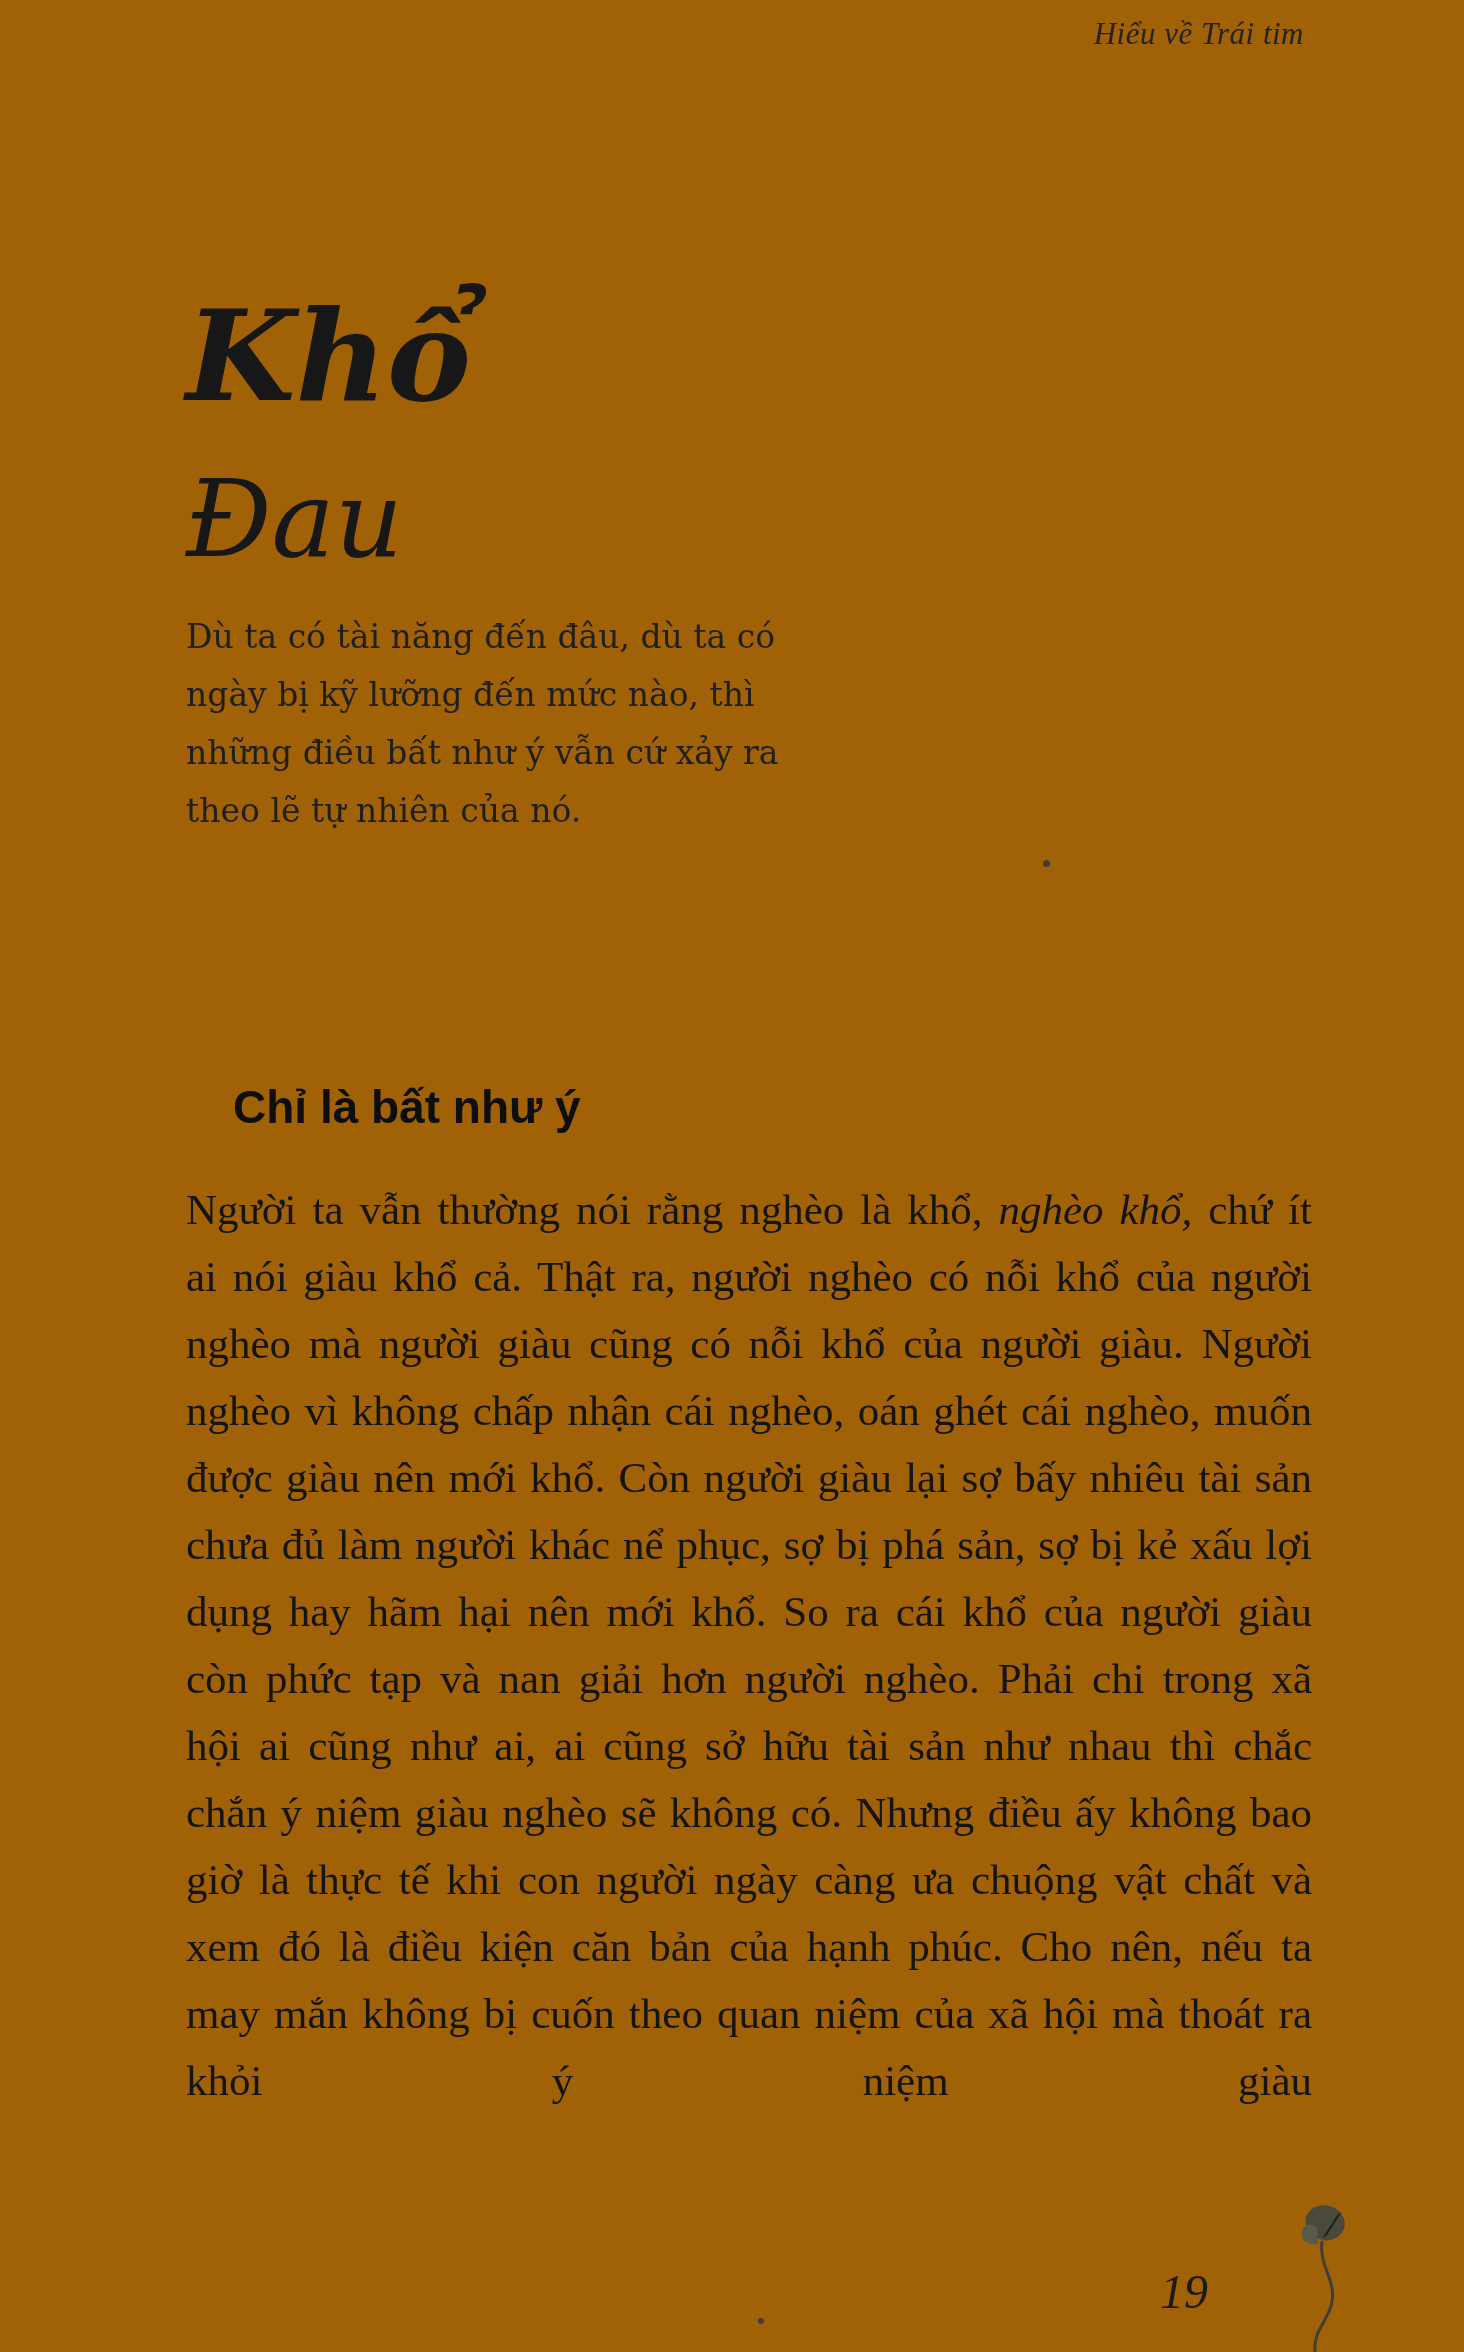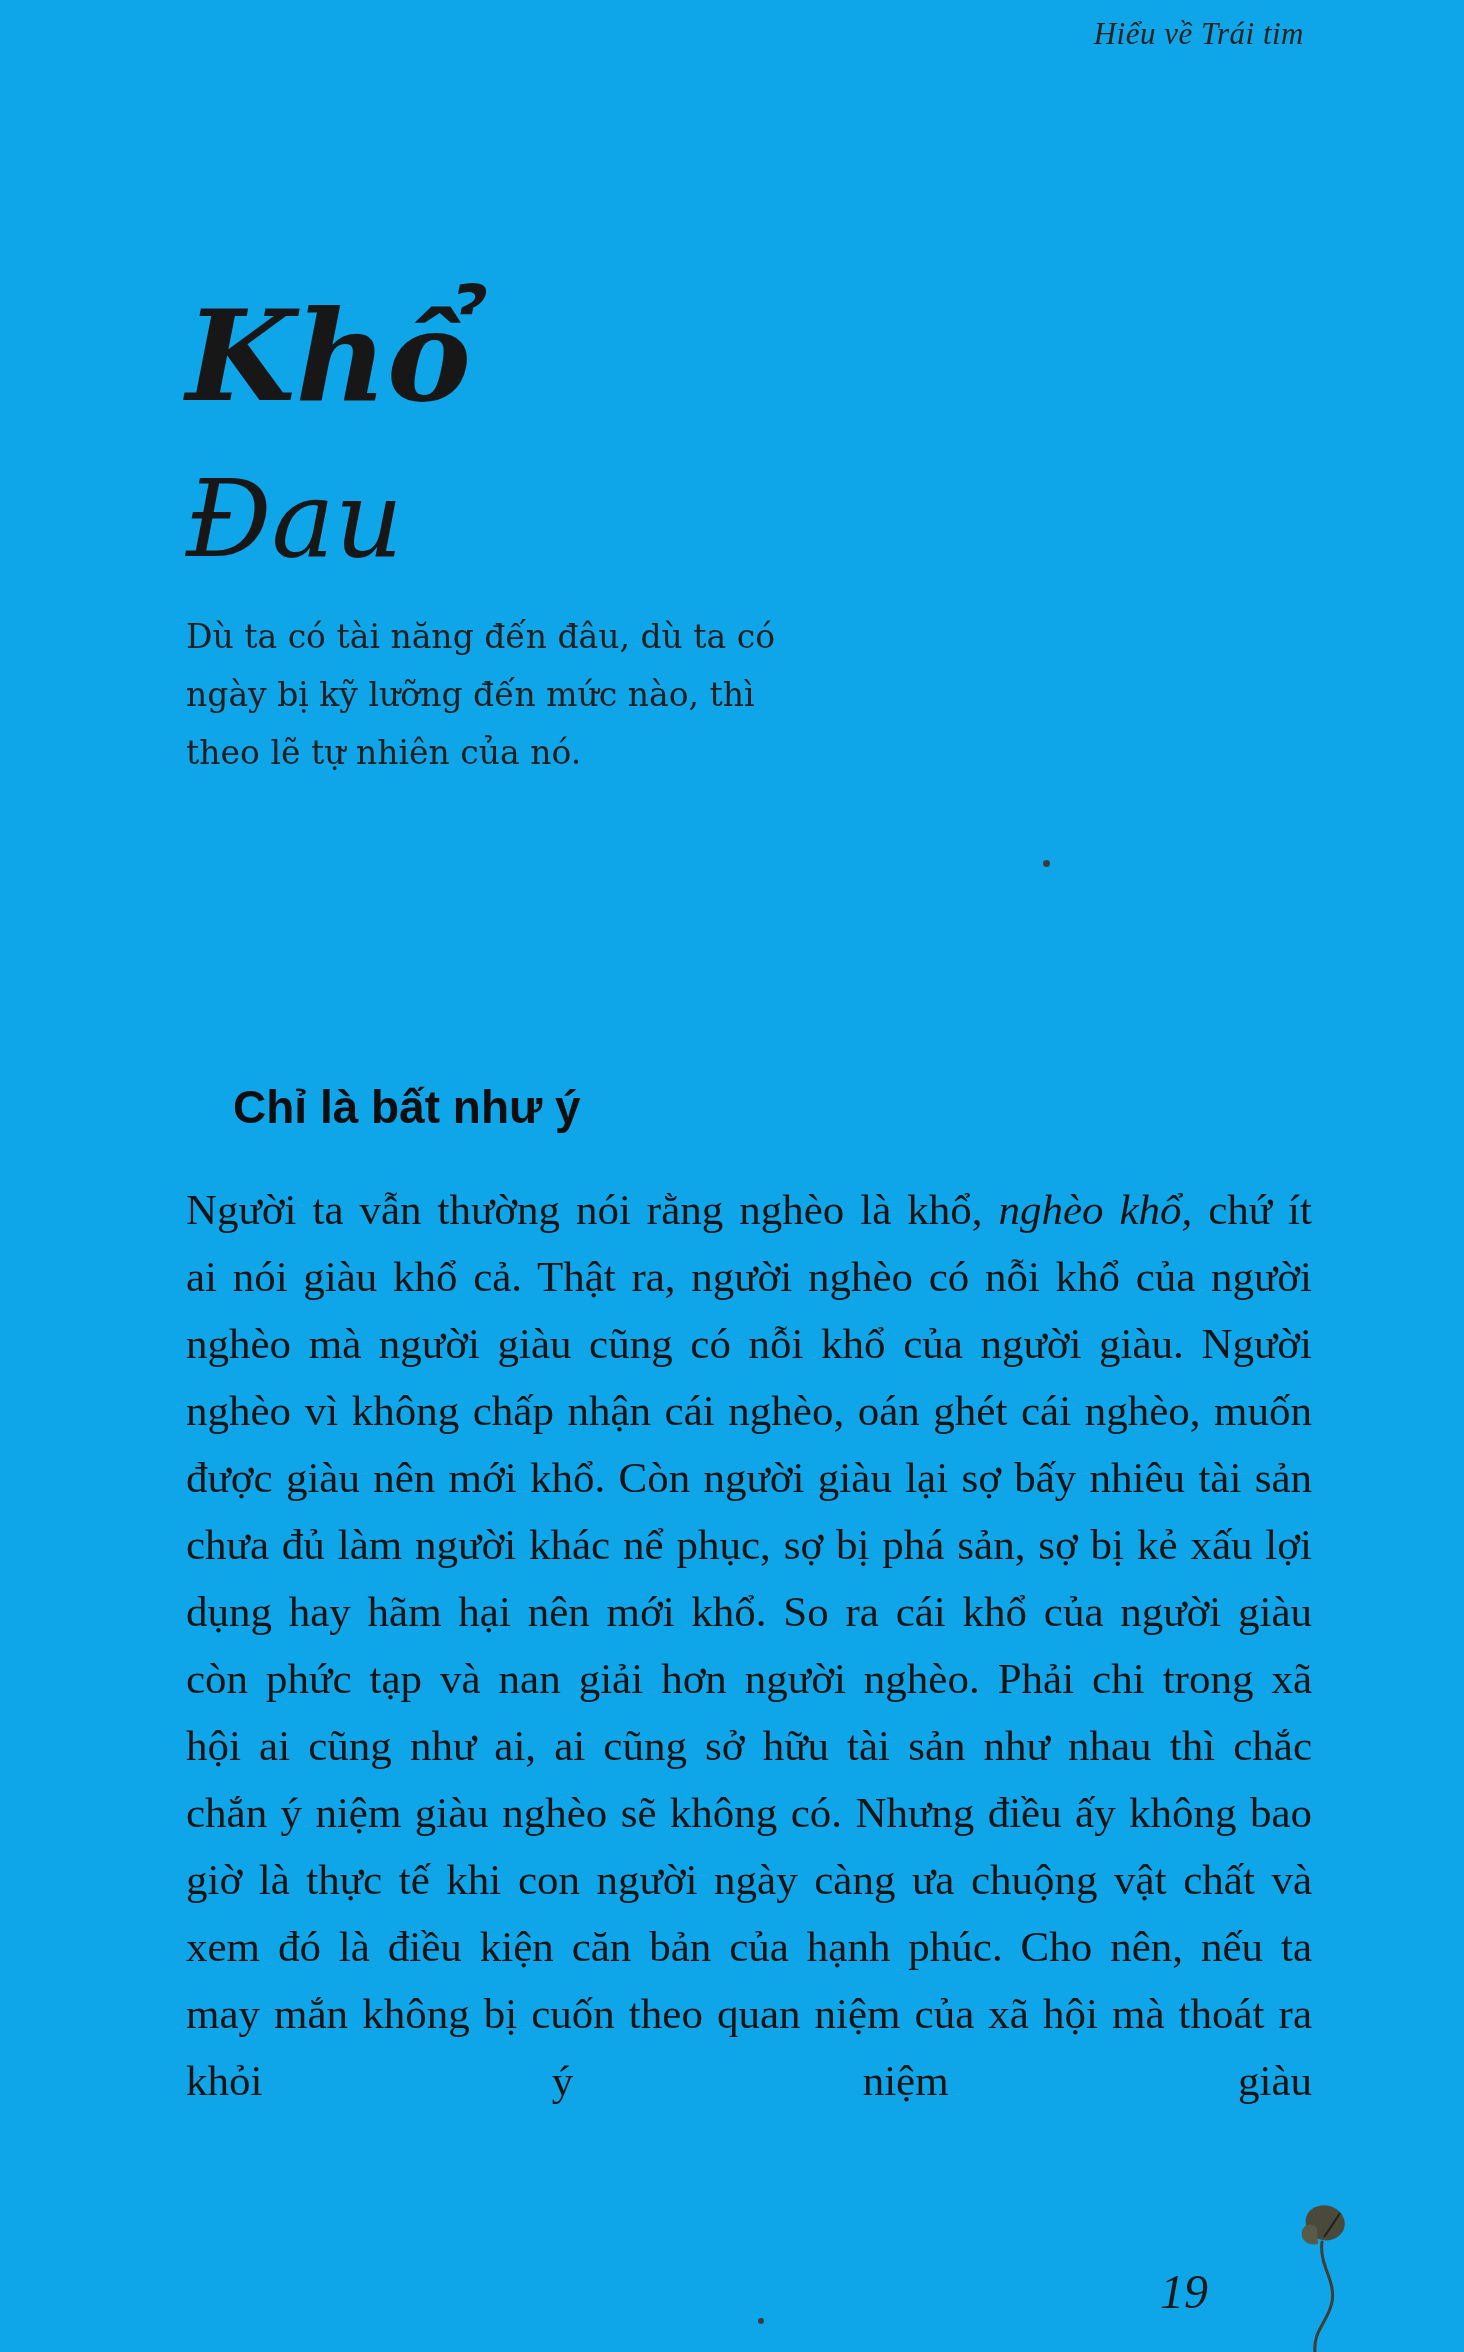--- a/index.html
+++ b/index.html
@@ -1,21 +1,21 @@
 <!DOCTYPE html>
 <html><head>
 <meta charset="utf-8">
 <style>
   * { margin: 0; padding: 0; box-sizing: border-box; }
   html, body { background: #e9e9e9; }
   .page {
     position: relative;
     width: 1464px;
     height: 2352px;
-    background: #0ea5e9;
+    background: #a16207;
     overflow: hidden;
     font-family: "Liberation Serif", "DejaVu Serif", serif;
     color: #1c1c1c;
   }
   .running-header {
     position: absolute;
     top: 16px;
     right: 160px;
     font-style: italic;
     font-size: 31px;
@@ -95,20 +95,21 @@
   <div class="running-header">Hiểu về Trái tim</div>
 
   <div class="chapter-title">
     <div class="title-line1">Khổ</div>
     <div class="title-line2">Đau</div>
   </div>
 
   <div class="epigraph">
     <div class="epigraph-line">Dù ta có tài năng đến đâu, dù ta có</div>
     <div class="epigraph-line">ngày bị kỹ lưỡng đến mức nào, thì</div>
+    <div class="epigraph-line">những điều bất như ý vẫn cứ xảy ra</div>
     <div class="epigraph-line">theo lẽ tự nhiên của nó.</div>
   </div>
 
   <div class="speck speck-1"></div>
 
   <h2 class="section-heading">Chỉ là bất như ý</h2>
 
   <p class="body-text"><span>Người ta vẫn thường nói rằng nghèo là khổ, </span><em>nghèo khổ,</em><span> chứ ít ai nói giàu khổ cả. Thật ra, người nghèo có nỗi khổ của người nghèo mà người giàu cũng có nỗi khổ của người giàu. Người nghèo vì không chấp nhận cái nghèo, oán ghét cái nghèo, muốn được giàu nên mới khổ. Còn người giàu lại sợ bấy nhiêu tài sản chưa đủ làm người khác nể phục, sợ bị phá sản, sợ bị kẻ xấu lợi dụng hay hãm hại nên mới khổ. So ra cái khổ của người giàu còn phức tạp và nan giải hơn người nghèo. Phải chi trong xã hội ai cũng như ai, ai cũng sở hữu tài sản như nhau thì chắc chắn ý niệm giàu nghèo sẽ không có. Nhưng điều ấy không bao giờ là thực tế khi con người ngày càng ưa chuộng vật chất và xem đó là điều kiện căn bản của hạnh phúc. Cho nên, nếu ta may mắn không bị cuốn theo quan niệm của xã hội mà thoát ra khỏi ý niệm giàu</span></p>
 
   <div class="speck speck-2"></div>

